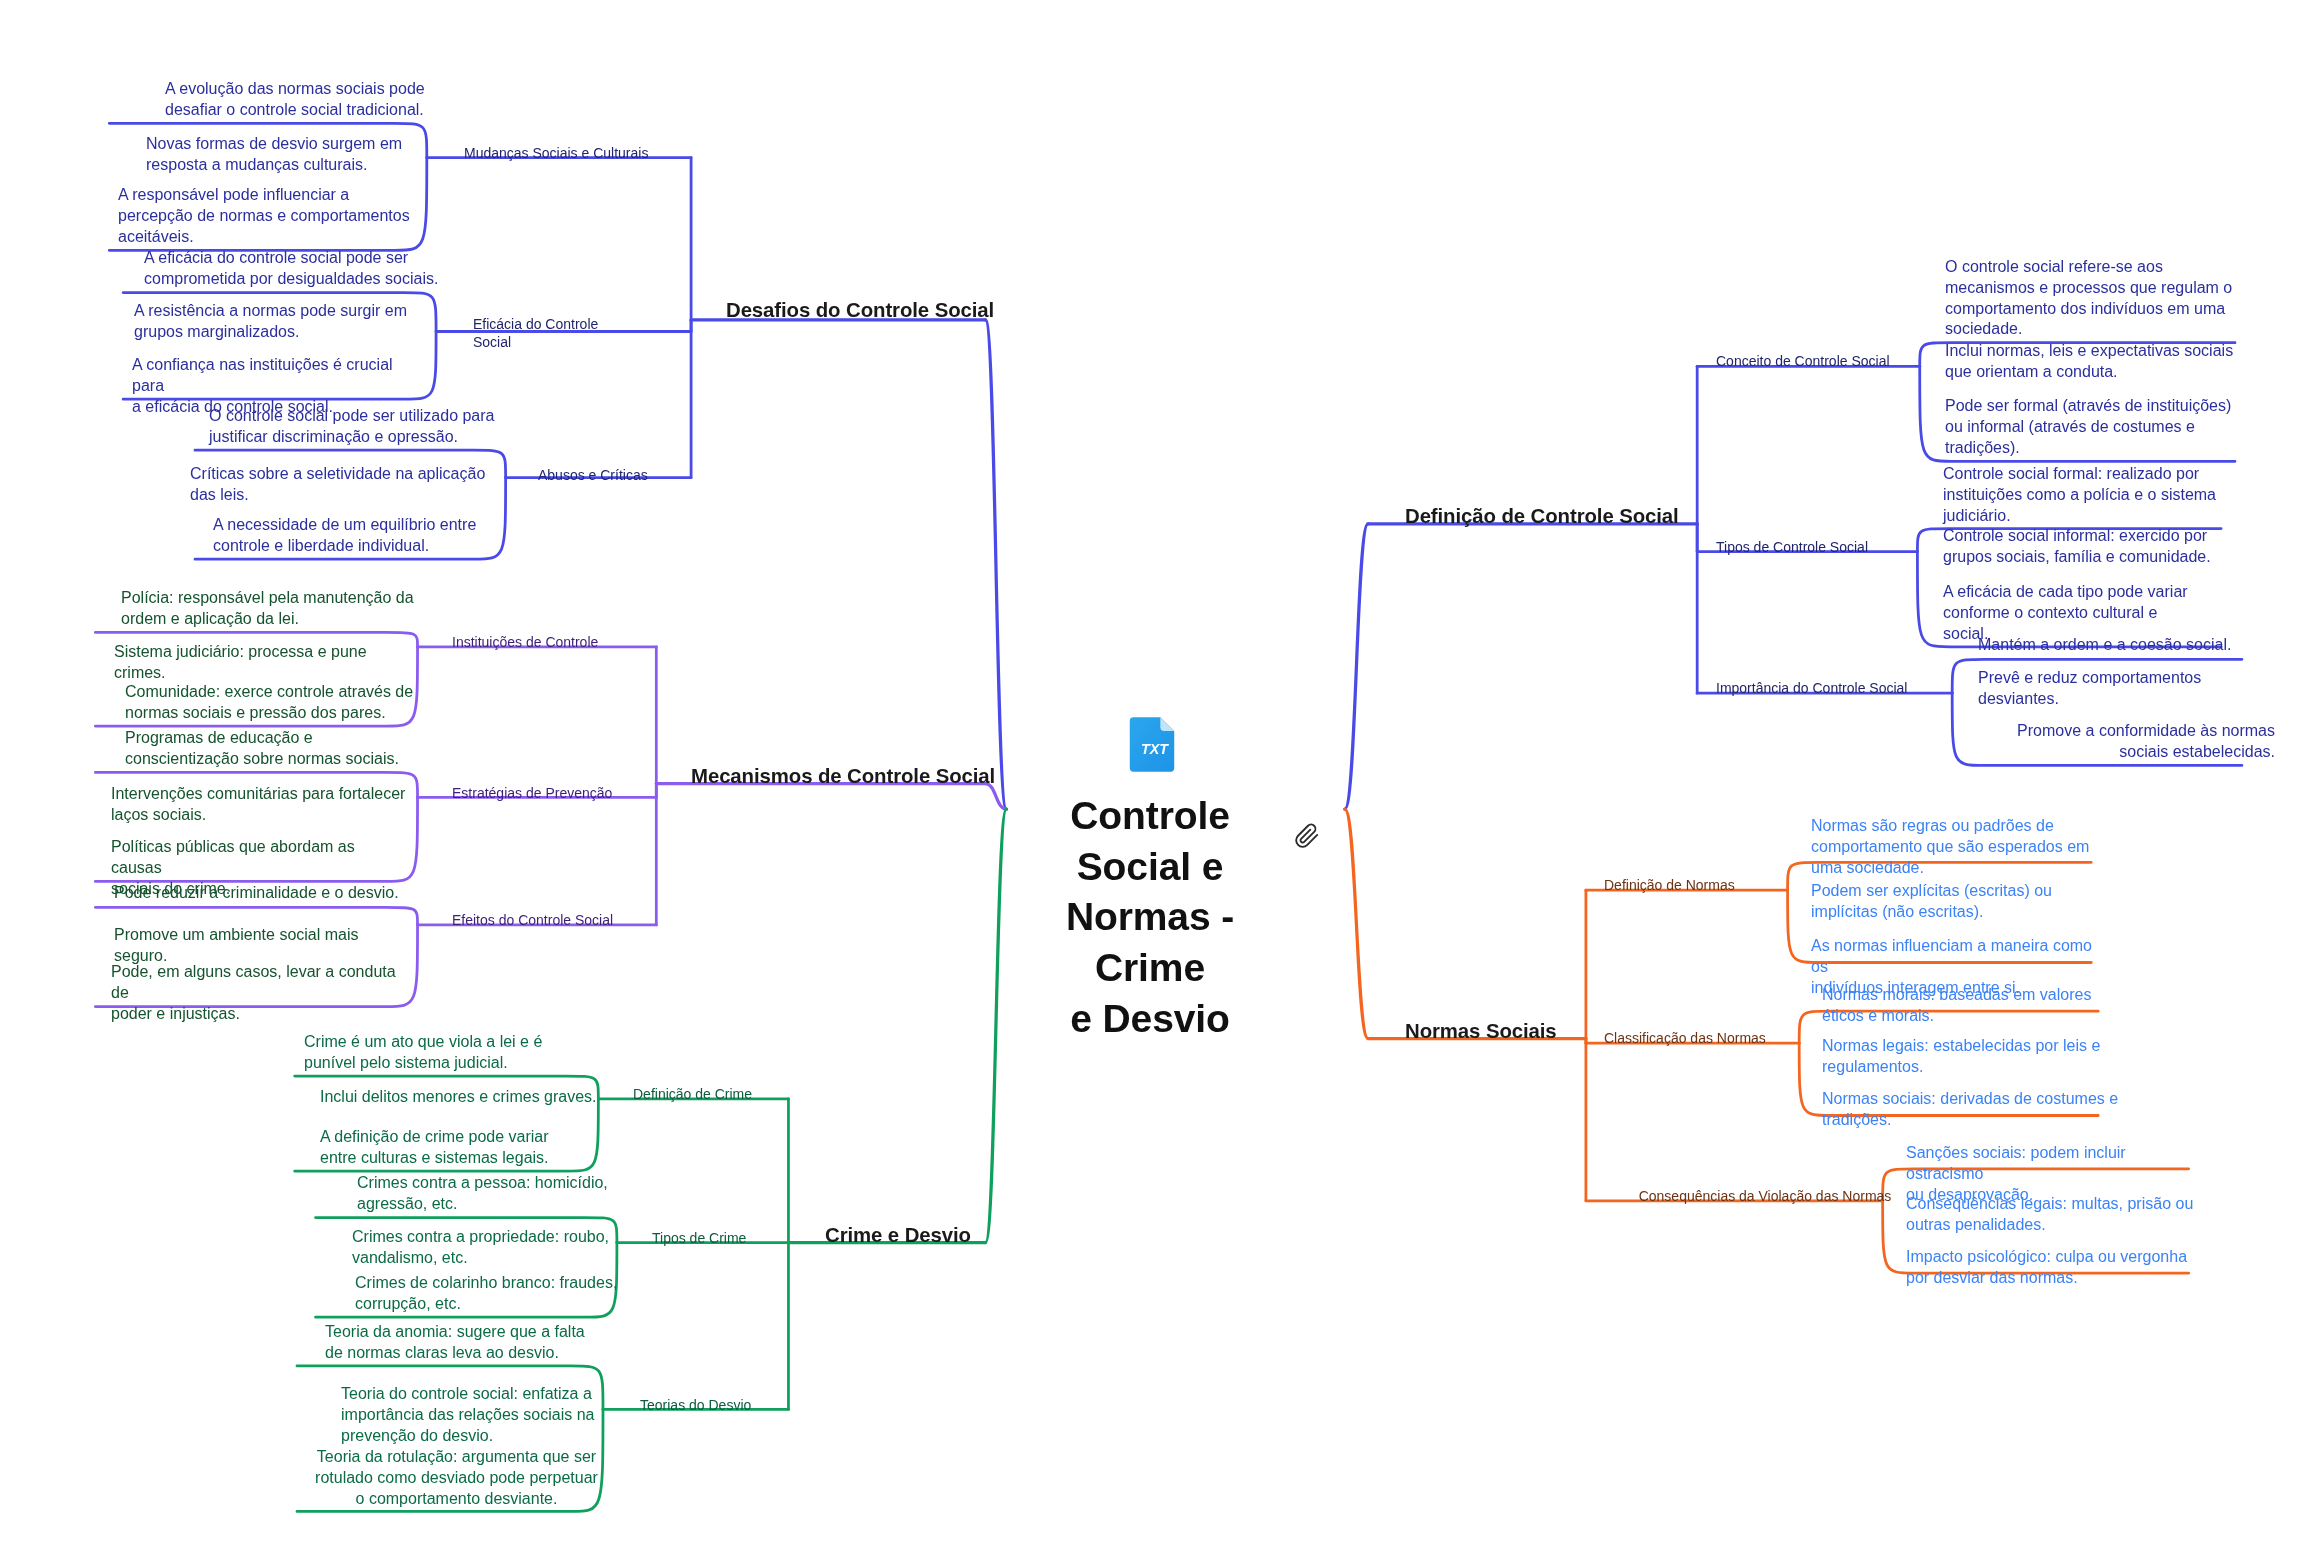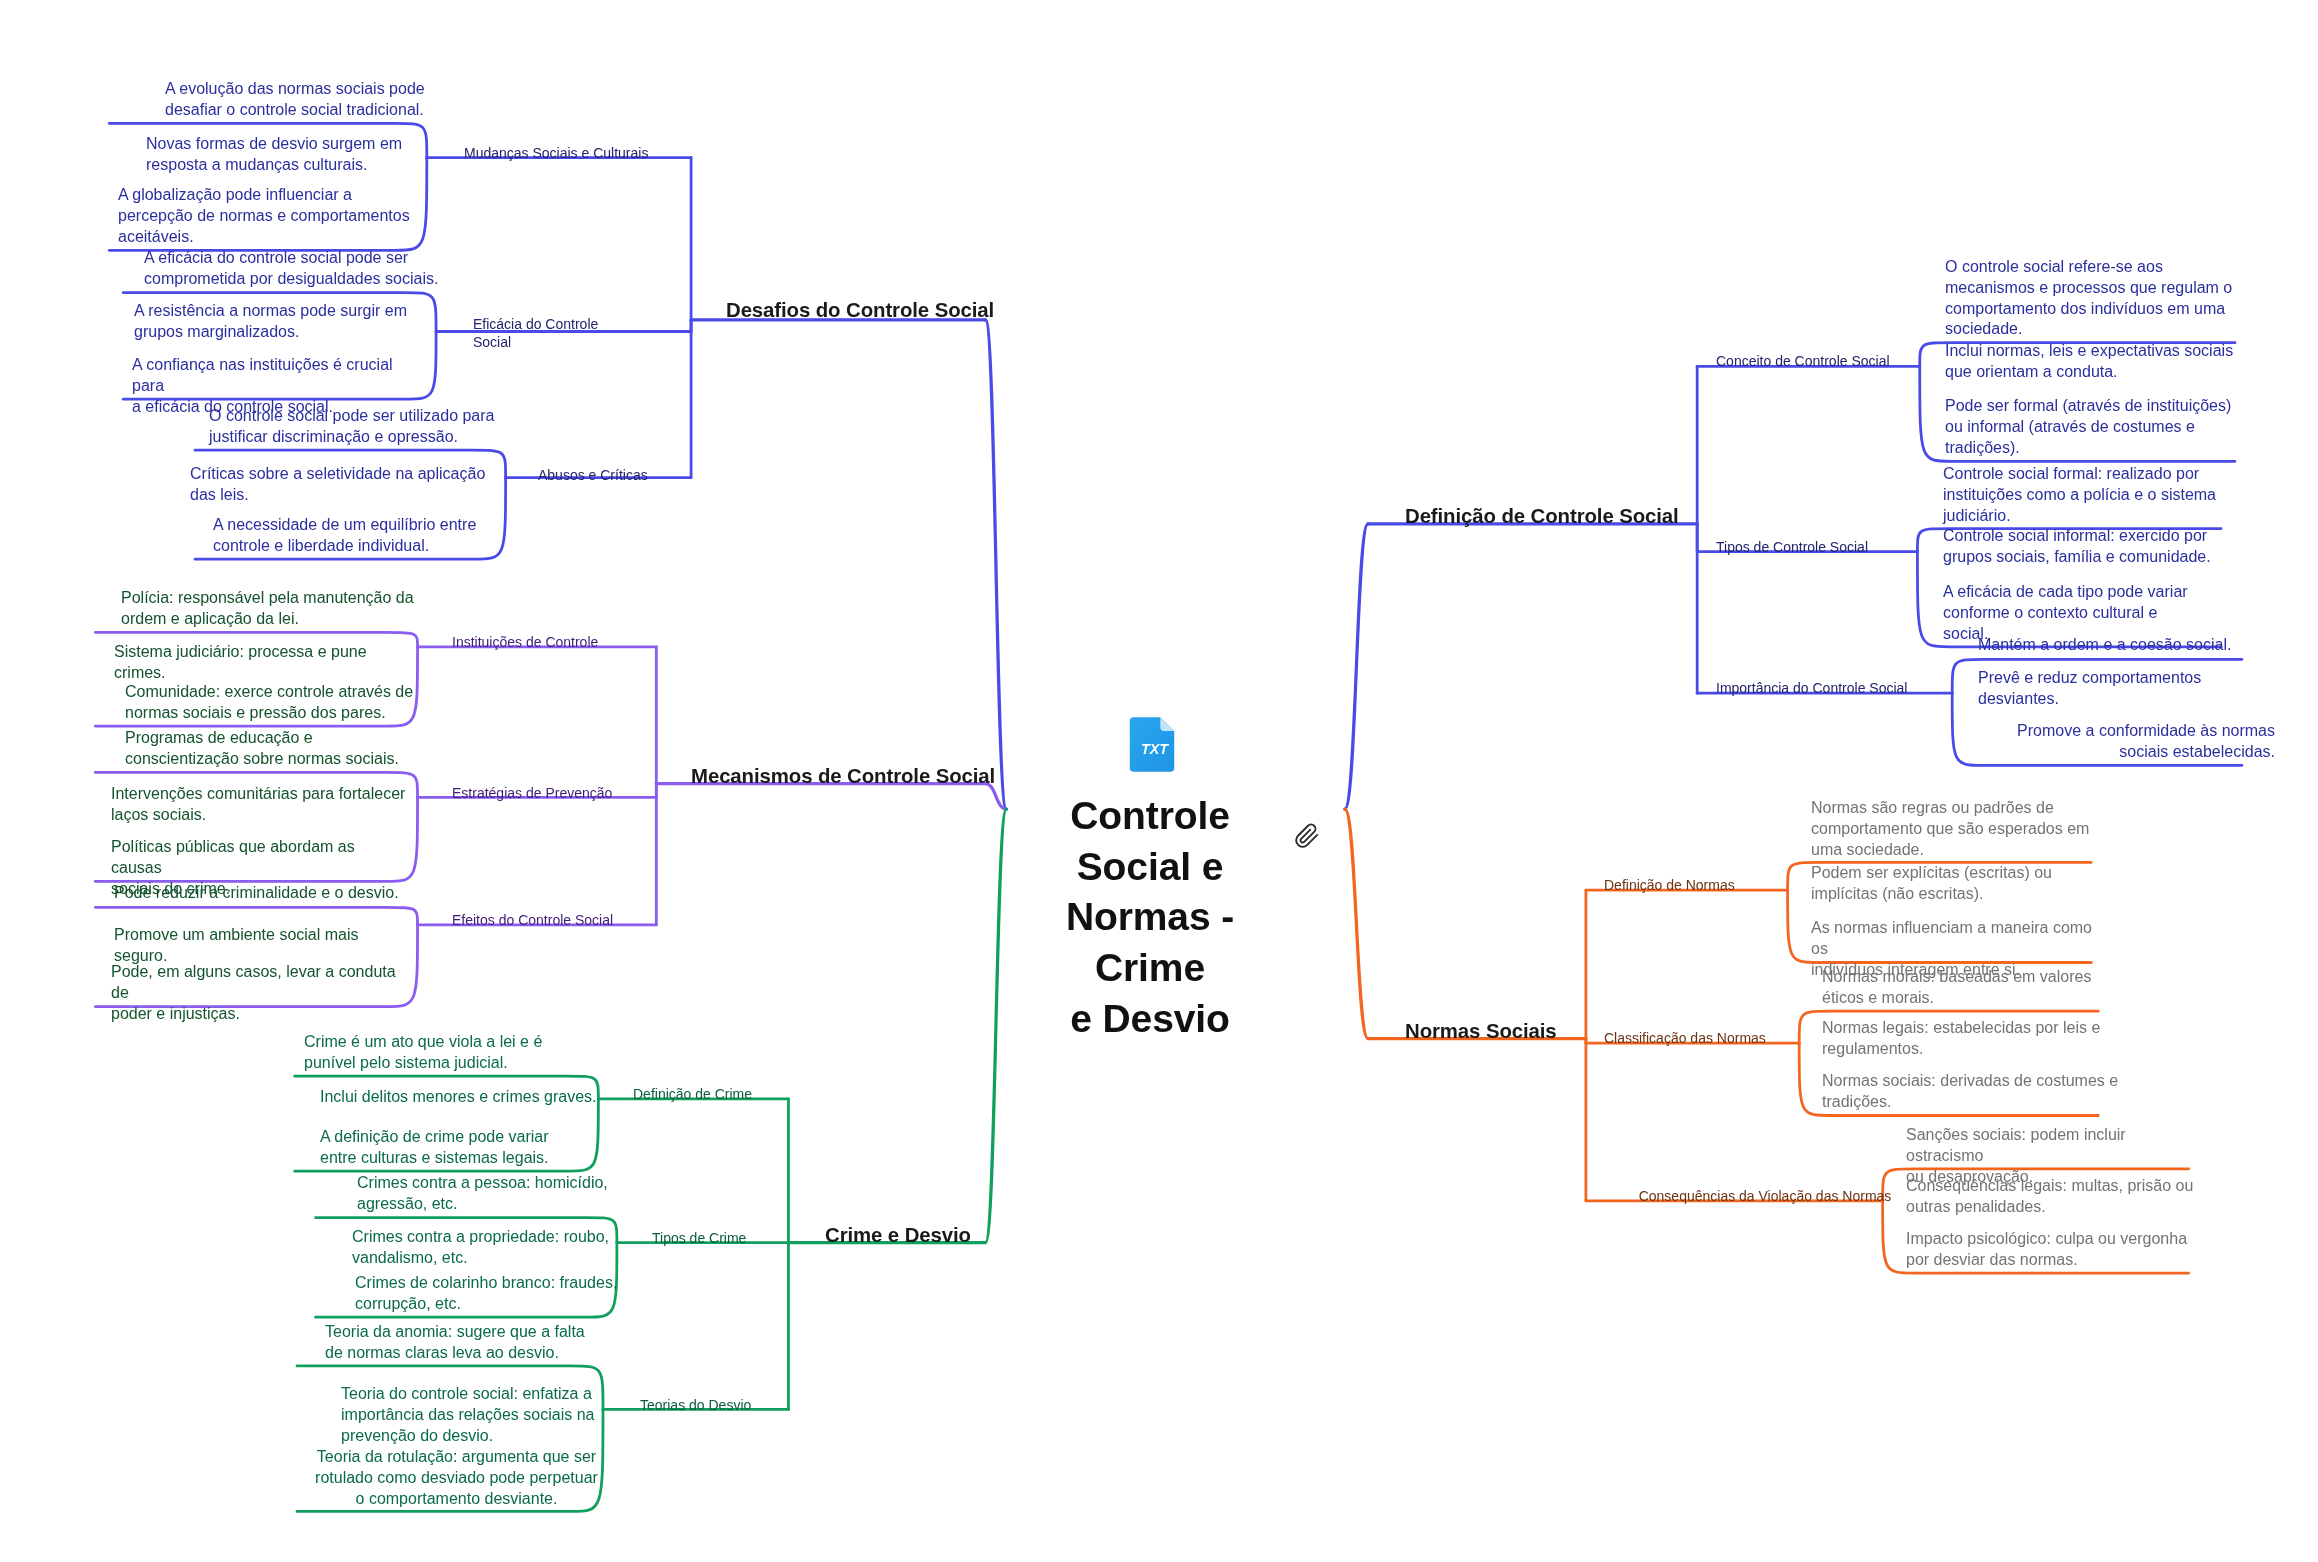--- a/index.html
+++ b/index.html
@@ -48,21 +48,21 @@
     letter-spacing: -0.1px;
   }
   
   .sub-label { font-size: 14px; font-weight: 400; }
   
   .leaf-label { font-size: 16px; font-weight: 400; }
 
   .c-blue   { color: #2b2f9e; }
   .c-purple { color: #14532d; }
   .c-green  { color: #0a6b45; }
-  .c-orange { color: #737373; }
+  .c-orange { color: #3b82f6; margin-top: 18px; }
   .sub-blue   { color: #21256b; }
   .sub-purple { color: #3f1d78; }
   .sub-green  { color: #0a5c3c; }
   .sub-orange { color: #6b3312; }
 </style>
 </head>
 <body>
 
 <div id="map">
 
@@ -163,21 +163,21 @@
     </svg>
   </div>
 
   <div id="nodes">
       <div class="node branch-label" style="left: 726px; top: 297px; width: 417px; text-align: left;">Desafios do Controle Social</div>
       <div class="node sub-label sub-blue" style="left: 464px; top: 144px; width: 352px; text-align: left;">Mudanças Sociais e Culturais</div>
       <div class="node leaf-label c-blue" style="left: 165px; top: 79px; width: 297px; text-align: left;">A evolução das normas sociais pode
 desafiar o controle social tradicional.</div>
       <div class="node leaf-label c-blue" style="left: 146px; top: 134px; width: 297px; text-align: left;">Novas formas de desvio surgem em
 resposta a mudanças culturais.</div>
-      <div class="node leaf-label c-blue" style="left: 118px; top: 185px; width: 297px; text-align: left;">A globalização pode influenciar a
+      <div class="node leaf-label c-blue" style="left: 118px; top: 185px; width: 297px; text-align: left;">A responsável pode influenciar a
 percepção de normas e comportamentos
 aceitáveis.</div>
       <div class="node sub-label sub-blue" style="left: 473px; top: 315px; width: 352px; text-align: left;">Eficácia do Controle
 Social</div>
       <div class="node leaf-label c-blue" style="left: 144px; top: 248px; width: 297px; text-align: left;">A eficácia do controle social pode ser
 comprometida por desigualdades sociais.</div>
       <div class="node leaf-label c-blue" style="left: 134px; top: 301px; width: 297px; text-align: left;">A resistência a normas pode surgir em
 grupos marginalizados.</div>
       <div class="node leaf-label c-blue" style="left: 132px; top: 355px; width: 297px; text-align: left;">A confiança nas instituições é crucial para
 a eficácia do controle social.</div>

